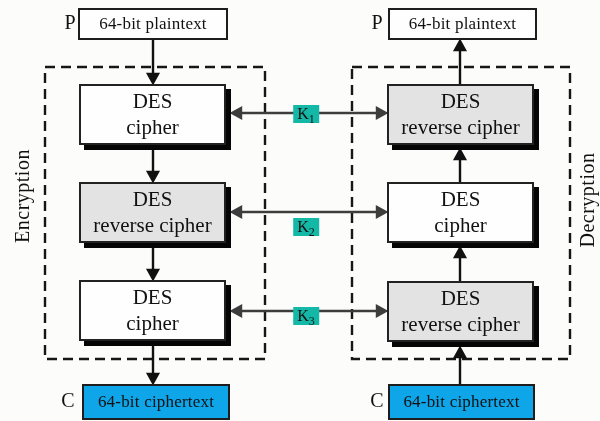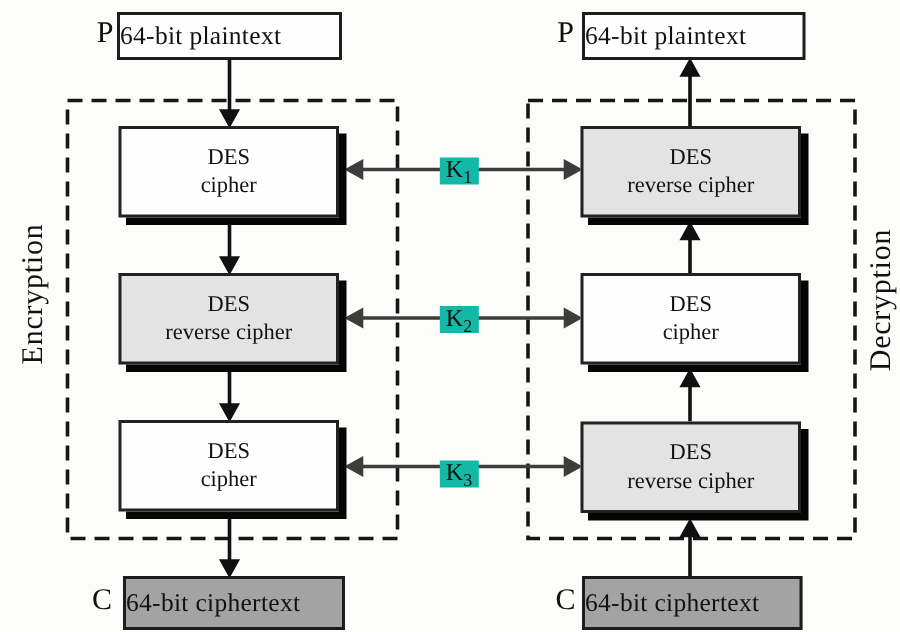--- a/index.html
+++ b/index.html
@@ -10,34 +10,34 @@
     font-family:"Liberation Serif", serif;
     color:#111;
     overflow:hidden;
   }
   svg.layer{position:absolute;left:0;top:0;z-index:1;}
 
   
   .io-box{
     position:absolute;z-index:2;box-sizing:border-box;
     border:2px solid #1d1d1d;
-    display:flex;align-items:center;
+    display:flex;align-items:center;justify-content:center;
     font-size:17px;letter-spacing:.2px;
   }
   .io-white{background:#fefefe;}
-  .io-gray{background:#a3a3a3;}
+  .io-gray{background:#0ea5e9;}
 
   
   .des-box{
     position:absolute;z-index:2;box-sizing:border-box;
     width:147px;height:61px;
     border:2px solid #222;
     box-shadow:5px 5px 0 0 #050505;
     display:flex;flex-direction:column;align-items:center;justify-content:center;
-    font-size:15px;line-height:1.22;text-align:center;
+    font-size:21px;line-height:1.22;text-align:center;
   }
   .des-white{background:#fefefe;}
   .des-gray{background:#e3e3e3;}
 
   
   .pc-label{
     position:absolute;z-index:2;width:24px;text-align:center;
     font-size:20px;
   }
 
@@ -152,20 +152,20 @@
   <div class="io-box io-gray" style="left:388px;top:384px;width:147px;height:36px;">
     <span>64-bit ciphertext</span>
   </div>
 
   <div class="side-title" style="left:-53px;top:183px;">Encryption</div>
   <div class="side-title" style="left:512px;top:187px;">Decryption</div>
 
   <div class="key-label" style="left:306px;top:114px;">
     <span>K</span><sub>1</sub>
   </div>
-  <div class="key-label" style="left:306px;top:213px;">
+  <div class="key-label" style="left:306px;top:227px;">
     <span>K</span><sub>2</sub>
   </div>
   <div class="key-label" style="left:306px;top:316px;">
     <span>K</span><sub>3</sub>
   </div>
 
 </div>
 
 </body></html>

